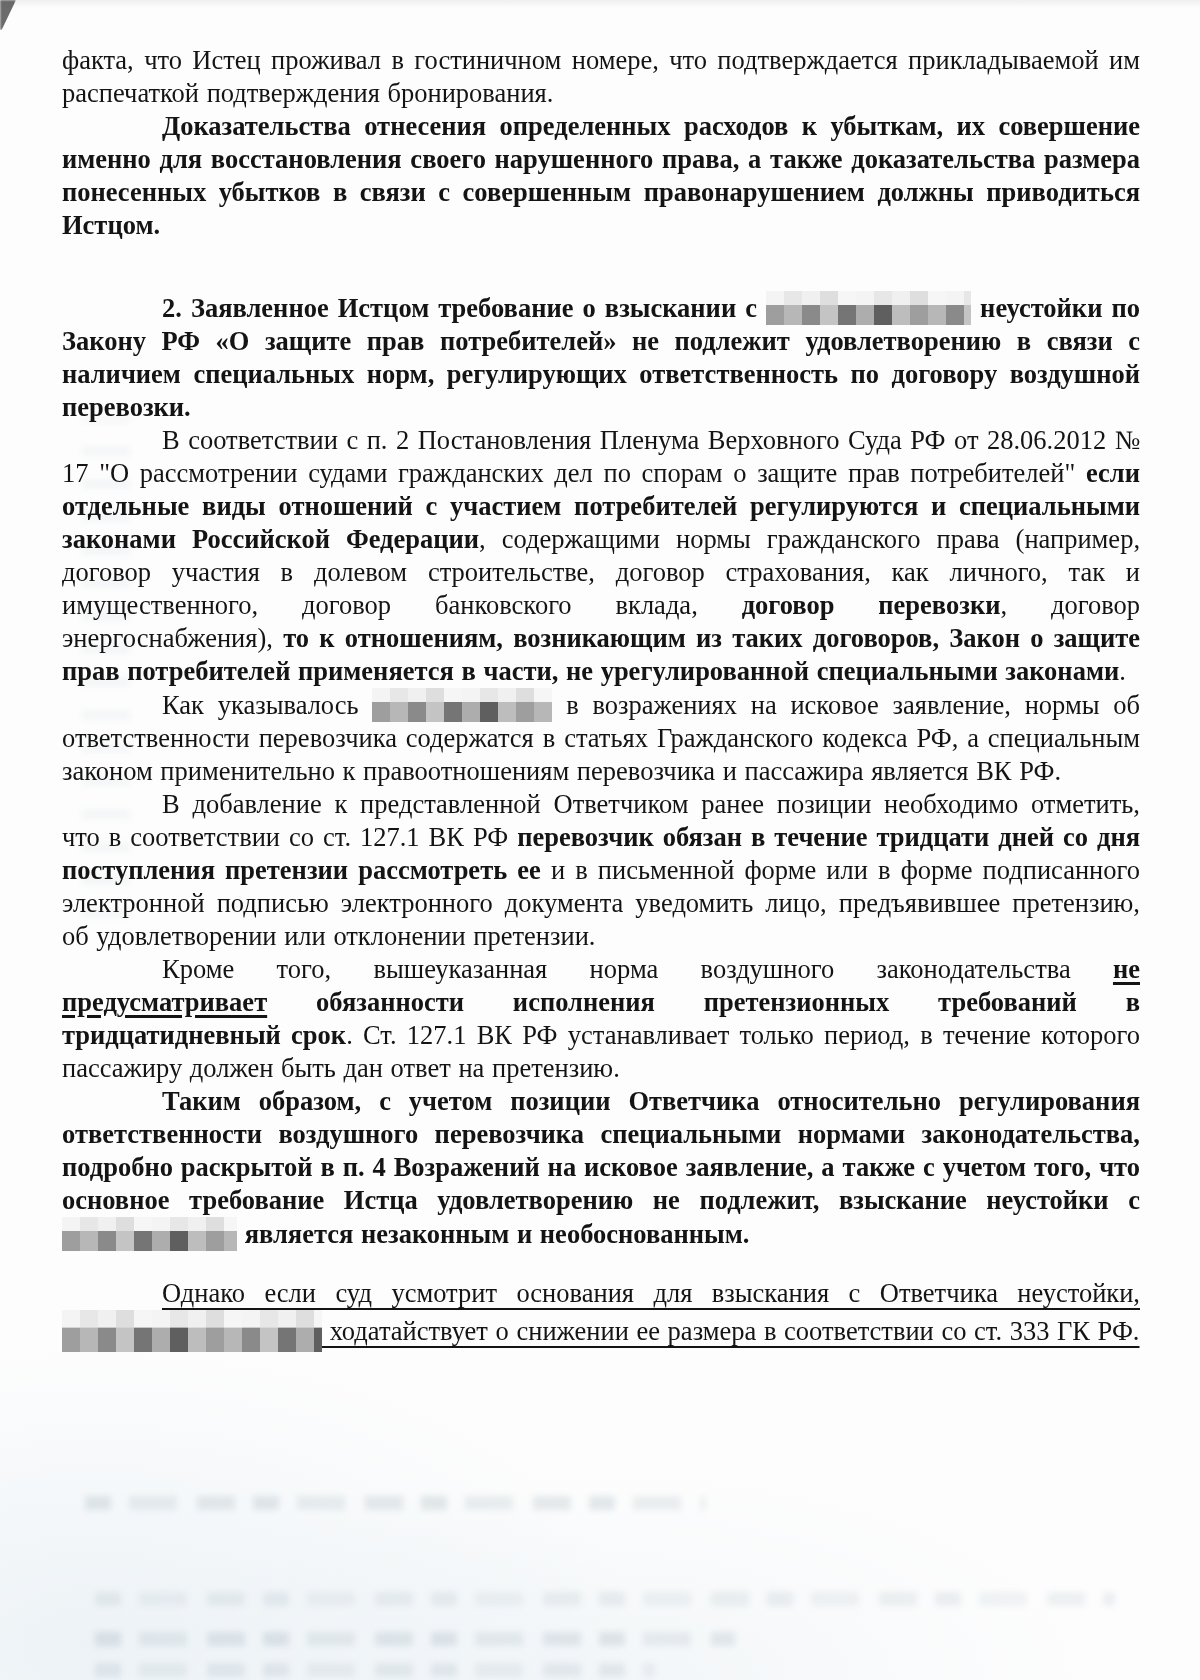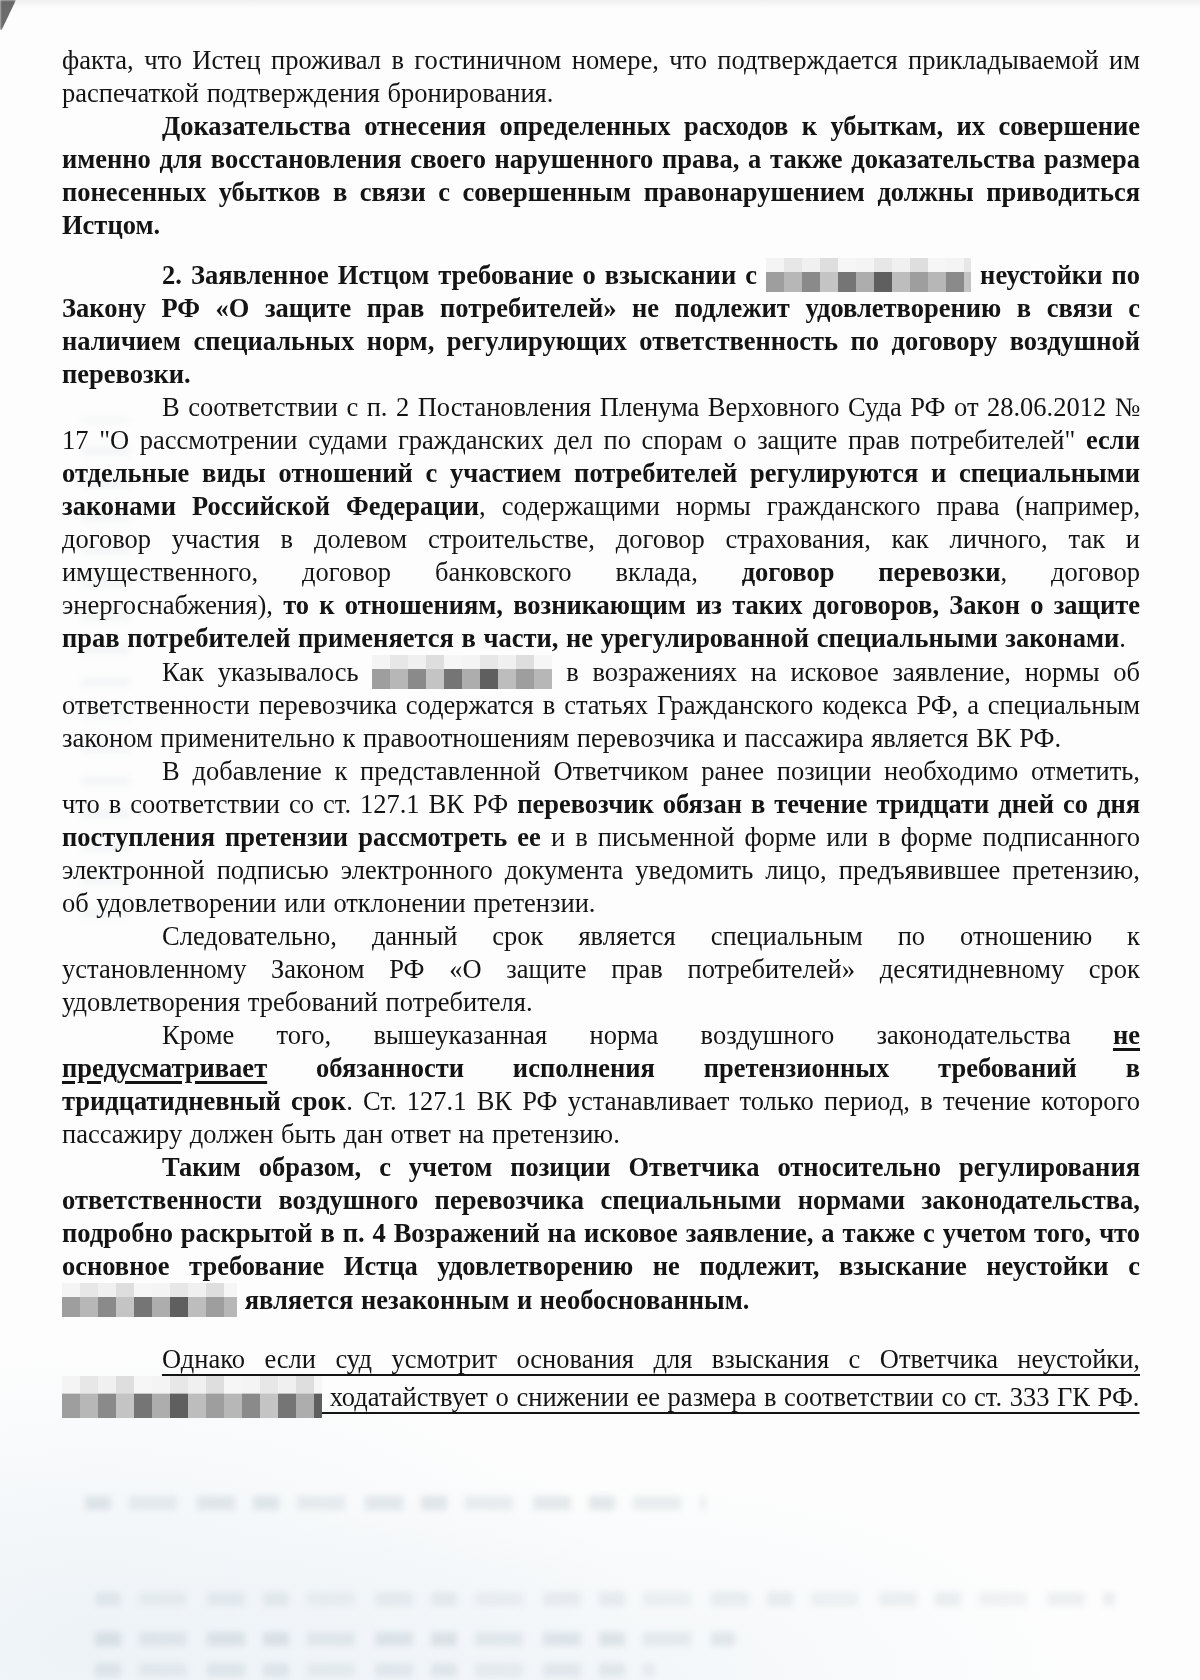--- a/index.html
+++ b/index.html
@@ -25,21 +25,21 @@
     position:absolute;left:62px;top:44px;width:1078px;
   }
   .para{
     margin:0;
     font-size:26.5px;
     line-height:33px;
     text-align:justify;
     word-spacing:1px;
   }
   .para.indent{text-indent:100px;}
-  .para.gap-top{margin-top:16px;}
+  .para.gap-top{margin-top:49px;}
   .para.gap-top-lg{margin-top:26px;}
   .seg-r{}
   .seg-b{font-weight:bold;}
   .seg-i{font-style:italic;}
   .seg-u{text-decoration:underline;text-underline-offset:6px;text-decoration-thickness:2px;}
   .seg-bu{font-weight:bold;text-decoration:underline;text-underline-offset:4px;text-decoration-thickness:2.5px;}
   
   .redact{
     display:inline-block;
     height:34px;
@@ -90,18 +90,17 @@
   <div class="bleed" style="top:1632px;left:95px;width:640px;"></div>
   <div class="bleed" style="top:1663px;left:95px;width:560px;opacity:0.25;"></div>
 
   <div class="content">
       <p class="para"><span class="seg-r">факта, что Истец проживал в гостиничном номере, что подтверждается прикладываемой им распечаткой подтверждения бронирования.</span></p>
       <p class="para indent"><span class="seg-b">Доказательства отнесения определенных расходов к убыткам, их совершение именно для восстановления своего нарушенного права, а также доказательства размера понесенных убытков в связи с совершенным правонарушением должны приводиться Истцом.</span></p>
       <p class="para indent gap-top"><span class="seg-b">2. Заявленное Истцом требование о взыскании с </span><span class="redact" style="width: 205px;"></span><span class="seg-b"> неустойки по Закону РФ «О защите прав потребителей» не подлежит удовлетворению в связи с наличием специальных норм, регулирующих ответственность по договору воздушной перевозки.</span></p>
       <p class="para indent"><span class="seg-r">В соответствии с п. 2 Постановления Пленума Верховного Суда РФ от 28.06.2012 № 17 "О рассмотрении судами гражданских дел по спорам о защите прав потребителей" </span><span class="seg-b">если отдельные виды отношений с участием потребителей регулируются и специальными законами Российской Федерации</span><span class="seg-r">, содержащими нормы гражданского права (например, договор участия в долевом строительстве, договор страхования, как личного, так и имущественного, договор банковского вклада, </span><span class="seg-b">договор перевозки</span><span class="seg-r">, договор энергоснабжения), </span><span class="seg-b">то к отношениям, возникающим из таких договоров, Закон о защите прав потребителей применяется в части, не урегулированной специальными законами</span><span class="seg-r">.</span></p>
       <p class="para indent"><span class="seg-r">Как указывалось </span><span class="redact" style="width: 180px;"></span><span class="seg-r"> в возражениях на исковое заявление, нормы об ответственности перевозчика содержатся в статьях Гражданского кодекса РФ, а специальным законом применительно к правоотношениям перевозчика и пассажира является ВК РФ.</span></p>
       <p class="para indent"><span class="seg-r">В добавление к представленной Ответчиком ранее позиции необходимо отметить, что в соответствии со ст. 127.1 ВК РФ </span><span class="seg-b">перевозчик обязан в течение тридцати дней со дня поступления претензии рассмотреть ее</span><span class="seg-r"> и в письменной форме или в форме подписанного электронной подписью электронного документа уведомить лицо, предъявившее претензию, об удовлетворении или отклонении претензии.</span></p>
-      <p class="para indent"><span class="seg-r">Следовательно, данный срок является специальным по отношению к установленному Законом РФ «О защите прав потребителей» десятидневному срок удовлетворения требований потребителя.</span></p>
       <p class="para indent"><span class="seg-r">Кроме того, вышеуказанная норма воздушного законодательства </span><span class="seg-bu">не предусматривает</span><span class="seg-b"> обязанности исполнения претензионных требований в тридцатидневный срок</span><span class="seg-r">. Ст. 127.1 ВК РФ устанавливает только период, в течение которого пассажиру должен быть дан ответ на претензию.</span></p>
       <p class="para indent"><span class="seg-b">Таким образом, с учетом позиции Ответчика относительно регулирования ответственности воздушного перевозчика специальными нормами законодательства, подробно раскрытой в п. 4 Возражений на исковое заявление, а также с учетом того, что основное требование Истца удовлетворению не подлежит, взыскание неустойки с </span><span class="redact" style="width: 175px;"></span><span class="seg-b"> является незаконным и необоснованным.</span></p>
       <p class="para indent gap-top-lg"><span class="seg-u">Однако если суд усмотрит основания для взыскания с Ответчика неустойки, </span><span class="redact" style="width: 260px; height: 42px; vertical-align: -12px;"></span><span class="seg-u"> ходатайствует о снижении ее размера в соответствии со ст. 333 ГК РФ.</span></p>
     </div>
 </div>
 
 </body></html>

